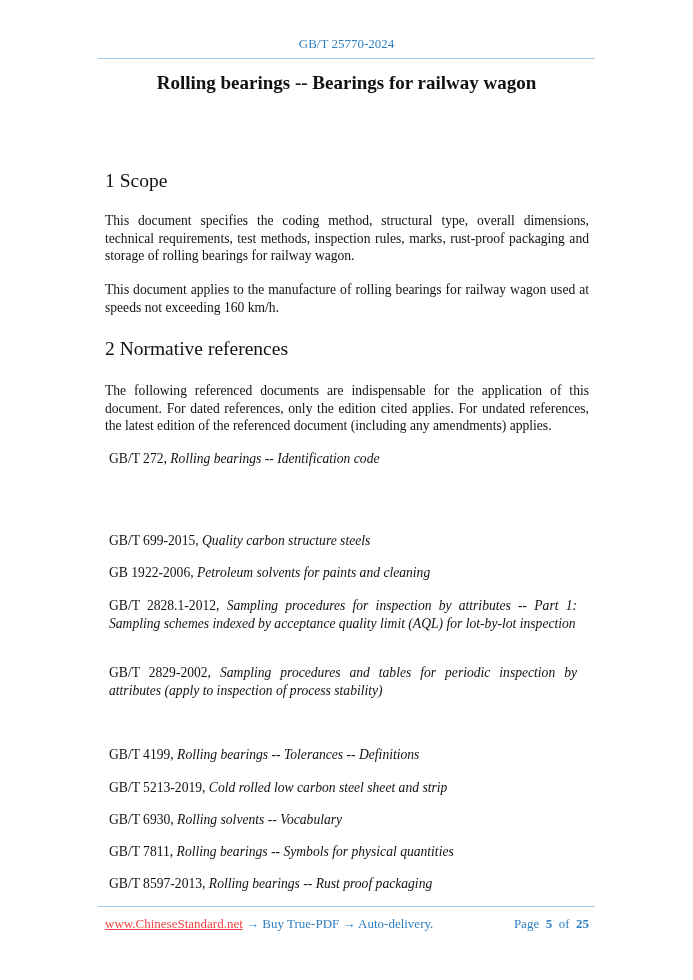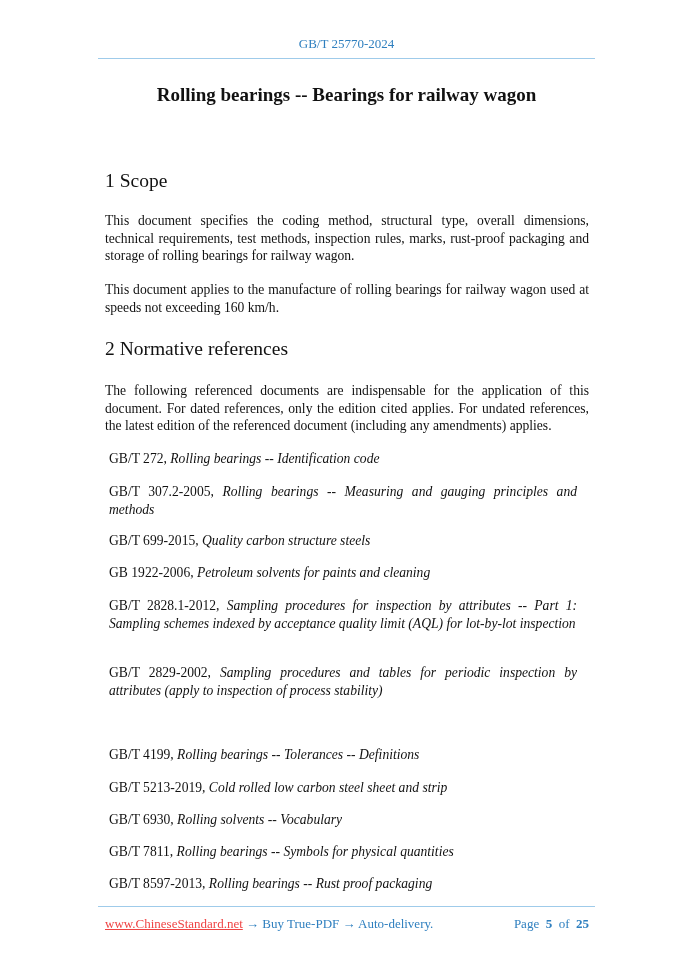--- a/index.html
+++ b/index.html
@@ -3,21 +3,21 @@
   <meta charset="utf-8">
   <style>
     html, body { margin: 0; padding: 0; background: #ffffff; }
     body { width: 693px; height: 980px; position: relative; overflow: hidden;
            font-family: "Liberation Serif", "DejaVu Serif", serif; color: #111; }
     .page { position: absolute; left: 0; top: 0; width: 693px; height: 916px; }
     .hdr { position: absolute; top: 36px; left: 0; width: 693px; text-align: center;
            font-size: 13px; color: #2e7fbf; }
     .hdr-line { position: absolute; top: 58px; left: 98px; width: 497px; height: 0;
                 border-top: 1px solid #9fcbea; }
-    .title { position: absolute; top: 84px; left: 0; width: 693px; text-align: center;
+    .title { position: absolute; top: 72px; left: 0; width: 693px; text-align: center;
              font-size: 19px; font-weight: bold; }
     .h1 { position: absolute; left: 105px; font-size: 19.5px; font-weight: normal; }
     .para { position: absolute; left: 105px; width: 484px; font-size: 13.6px;
             line-height: 17.6px; text-align: justify; }
     .ref { position: absolute; left: 109px; width: 468px; font-size: 13.6px;
            line-height: 17.6px; text-align: justify; }
     .ref i { font-style: italic; }
     .ftr-line { position: absolute; top: 906px; left: 98px; width: 497px; height: 0;
                 border-top: 1px solid #9fcbea; }
     .ftr { position: absolute; top: 916px; left: 105px; width: 484px; font-size: 13px;
@@ -35,21 +35,20 @@
   <div class="title">Rolling bearings -- Bearings for railway wagon</div>
 
   <div class="h1" style="top:170px">1 Scope</div>
   <div class="para" style="top:212px">This document specifies the coding method, structural type, overall dimensions, technical requirements, test methods, inspection rules, marks, rust-proof packaging and storage of rolling bearings for railway wagon.</div>
   <div class="para" style="top:281px">This document applies to the manufacture of rolling bearings for railway wagon used at speeds not exceeding 160 km/h.</div>
 
   <div class="h1" style="top:338px">2 Normative references</div>
   <div class="para" style="top:382px">The following referenced documents are indispensable for the application of this document. For dated references, only the edition cited applies. For undated references, the latest edition of the referenced document (including any amendments) applies.</div>
 
   <div class="ref" style="top:450px"><span>GB/T 272,</span> <i>Rolling bearings -- Identification code</i></div>
-  <div class="ref" style="top:483px"><span>GB/T 307.2-2005,</span> <i>Rolling bearings -- Measuring and gauging principles and methods</i></div>
   <div class="ref" style="top:532px"><span>GB/T 699-2015,</span> <i>Quality carbon structure steels</i></div>
   <div class="ref" style="top:564px"><span>GB 1922-2006,</span> <i>Petroleum solvents for paints and cleaning</i></div>
   <div class="ref" style="top:597px"><span>GB/T 2828.1-2012,</span> <i>Sampling procedures for inspection by attributes -- Part 1: Sampling schemes indexed by acceptance quality limit (AQL) for lot-by-lot inspection</i></div>
   <div class="ref" style="top:664px"><span>GB/T 2829-2002,</span> <i>Sampling procedures and tables for periodic inspection by attributes (apply to inspection of process stability)</i></div>
   <div class="ref" style="top:746px"><span>GB/T 4199,</span> <i>Rolling bearings -- Tolerances -- Definitions</i></div>
   <div class="ref" style="top:779px"><span>GB/T 5213-2019,</span> <i>Cold rolled low carbon steel sheet and strip</i></div>
   <div class="ref" style="top:811px"><span>GB/T 6930,</span> <i>Rolling solvents -- Vocabulary</i></div>
   <div class="ref" style="top:843px"><span>GB/T 7811,</span> <i>Rolling bearings -- Symbols for physical quantities</i></div>
   <div class="ref" style="top:875px"><span>GB/T 8597-2013,</span> <i>Rolling bearings -- Rust proof packaging</i></div>
 

